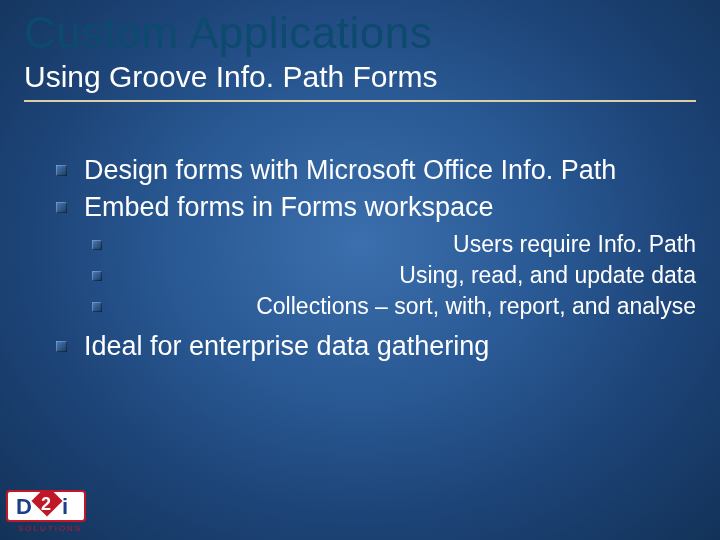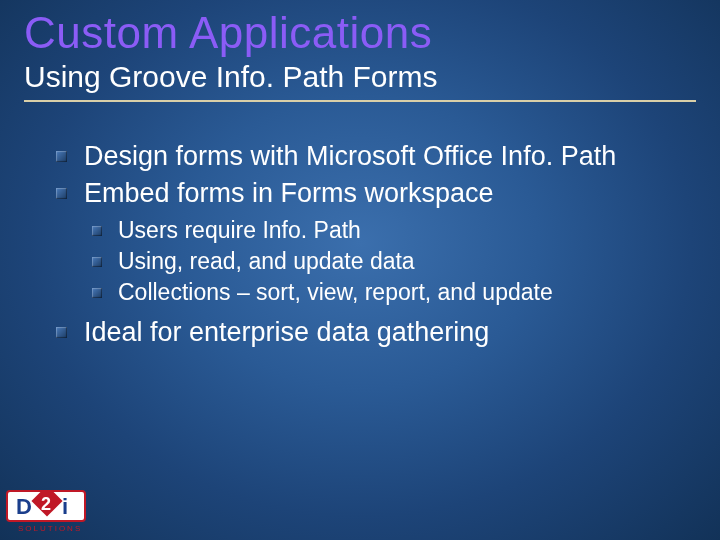--- a/index.html
+++ b/index.html
@@ -12,38 +12,38 @@
   }
   .slide {
     width: 100%;
     height: 100%;
     padding: 10px 24px 0 24px;
     position: relative;
   }
   .title {
     font-size: 44px;
     font-weight: 400;
-    color: #8b5cf6;
+    color: #0c4a6e;
     line-height: 1.05;
     letter-spacing: 0.5px;
   }
   .subtitle {
     font-size: 30px;
     color: #ffffff;
     margin-top: 4px;
     font-weight: 400;
   }
   .rule {
     border: none;
     border-top: 2px solid #d9cfa8;
     margin-top: 6px;
     width: 100%;
   }
   .content {
-    margin-top: 36px;
+    margin-top: 50px;
     padding-left: 32px;
   }
   ul.level1 {
     list-style: none;
   }
   ul.level1 > li {
     font-size: 27px;
     line-height: 1.35;
     position: relative;
     padding-left: 28px;
@@ -55,20 +55,21 @@
     left: 0;
     top: 13px;
     width: 11px;
     height: 11px;
     background: linear-gradient(135deg, #4a7bbb 0%, #1b3b63 100%);
     box-shadow: inset -1px -1px 1px rgba(0,0,0,0.4), inset 1px 1px 1px rgba(255,255,255,0.25);
   }
   ul.level2 {
     list-style: none;
     margin: 4px 0 6px 8px;
+    text-align: right;
   }
   ul.level2 > li {
     font-size: 23px;
     line-height: 1.35;
     position: relative;
     padding-left: 26px;
     color: #ffffff;
   }
   ul.level2 > li::before {
     content: "";
@@ -99,21 +100,21 @@
   <hr class="rule">
 
   <div class="content">
     <ul class="level1">
       <li><span>Design forms with Microsoft Office Info. Path</span></li>
       <li>
         <span>Embed forms in Forms workspace</span>
         <ul class="level2">
           <li><span>Users require Info. Path</span></li>
           <li><span>Using, read, and update data</span></li>
-          <li><span>Collections – sort, view, report, and update</span></li>
+          <li><span>Collections – sort, with, report, and analyse</span></li>
         </ul>
       </li>
       <li><span>Ideal for enterprise data gathering</span></li>
     </ul>
   </div>
 
   <div class="logo">
     <svg viewBox="0 0 92 44">
       <rect x="1" y="1" width="78" height="30" rx="3" fill="#ffffff" stroke="#c01826" stroke-width="2"></rect>
       <text x="10" y="24" font-family="Arial Black, Arial" font-size="22" font-weight="900" fill="#1a3e8c">D</text>

